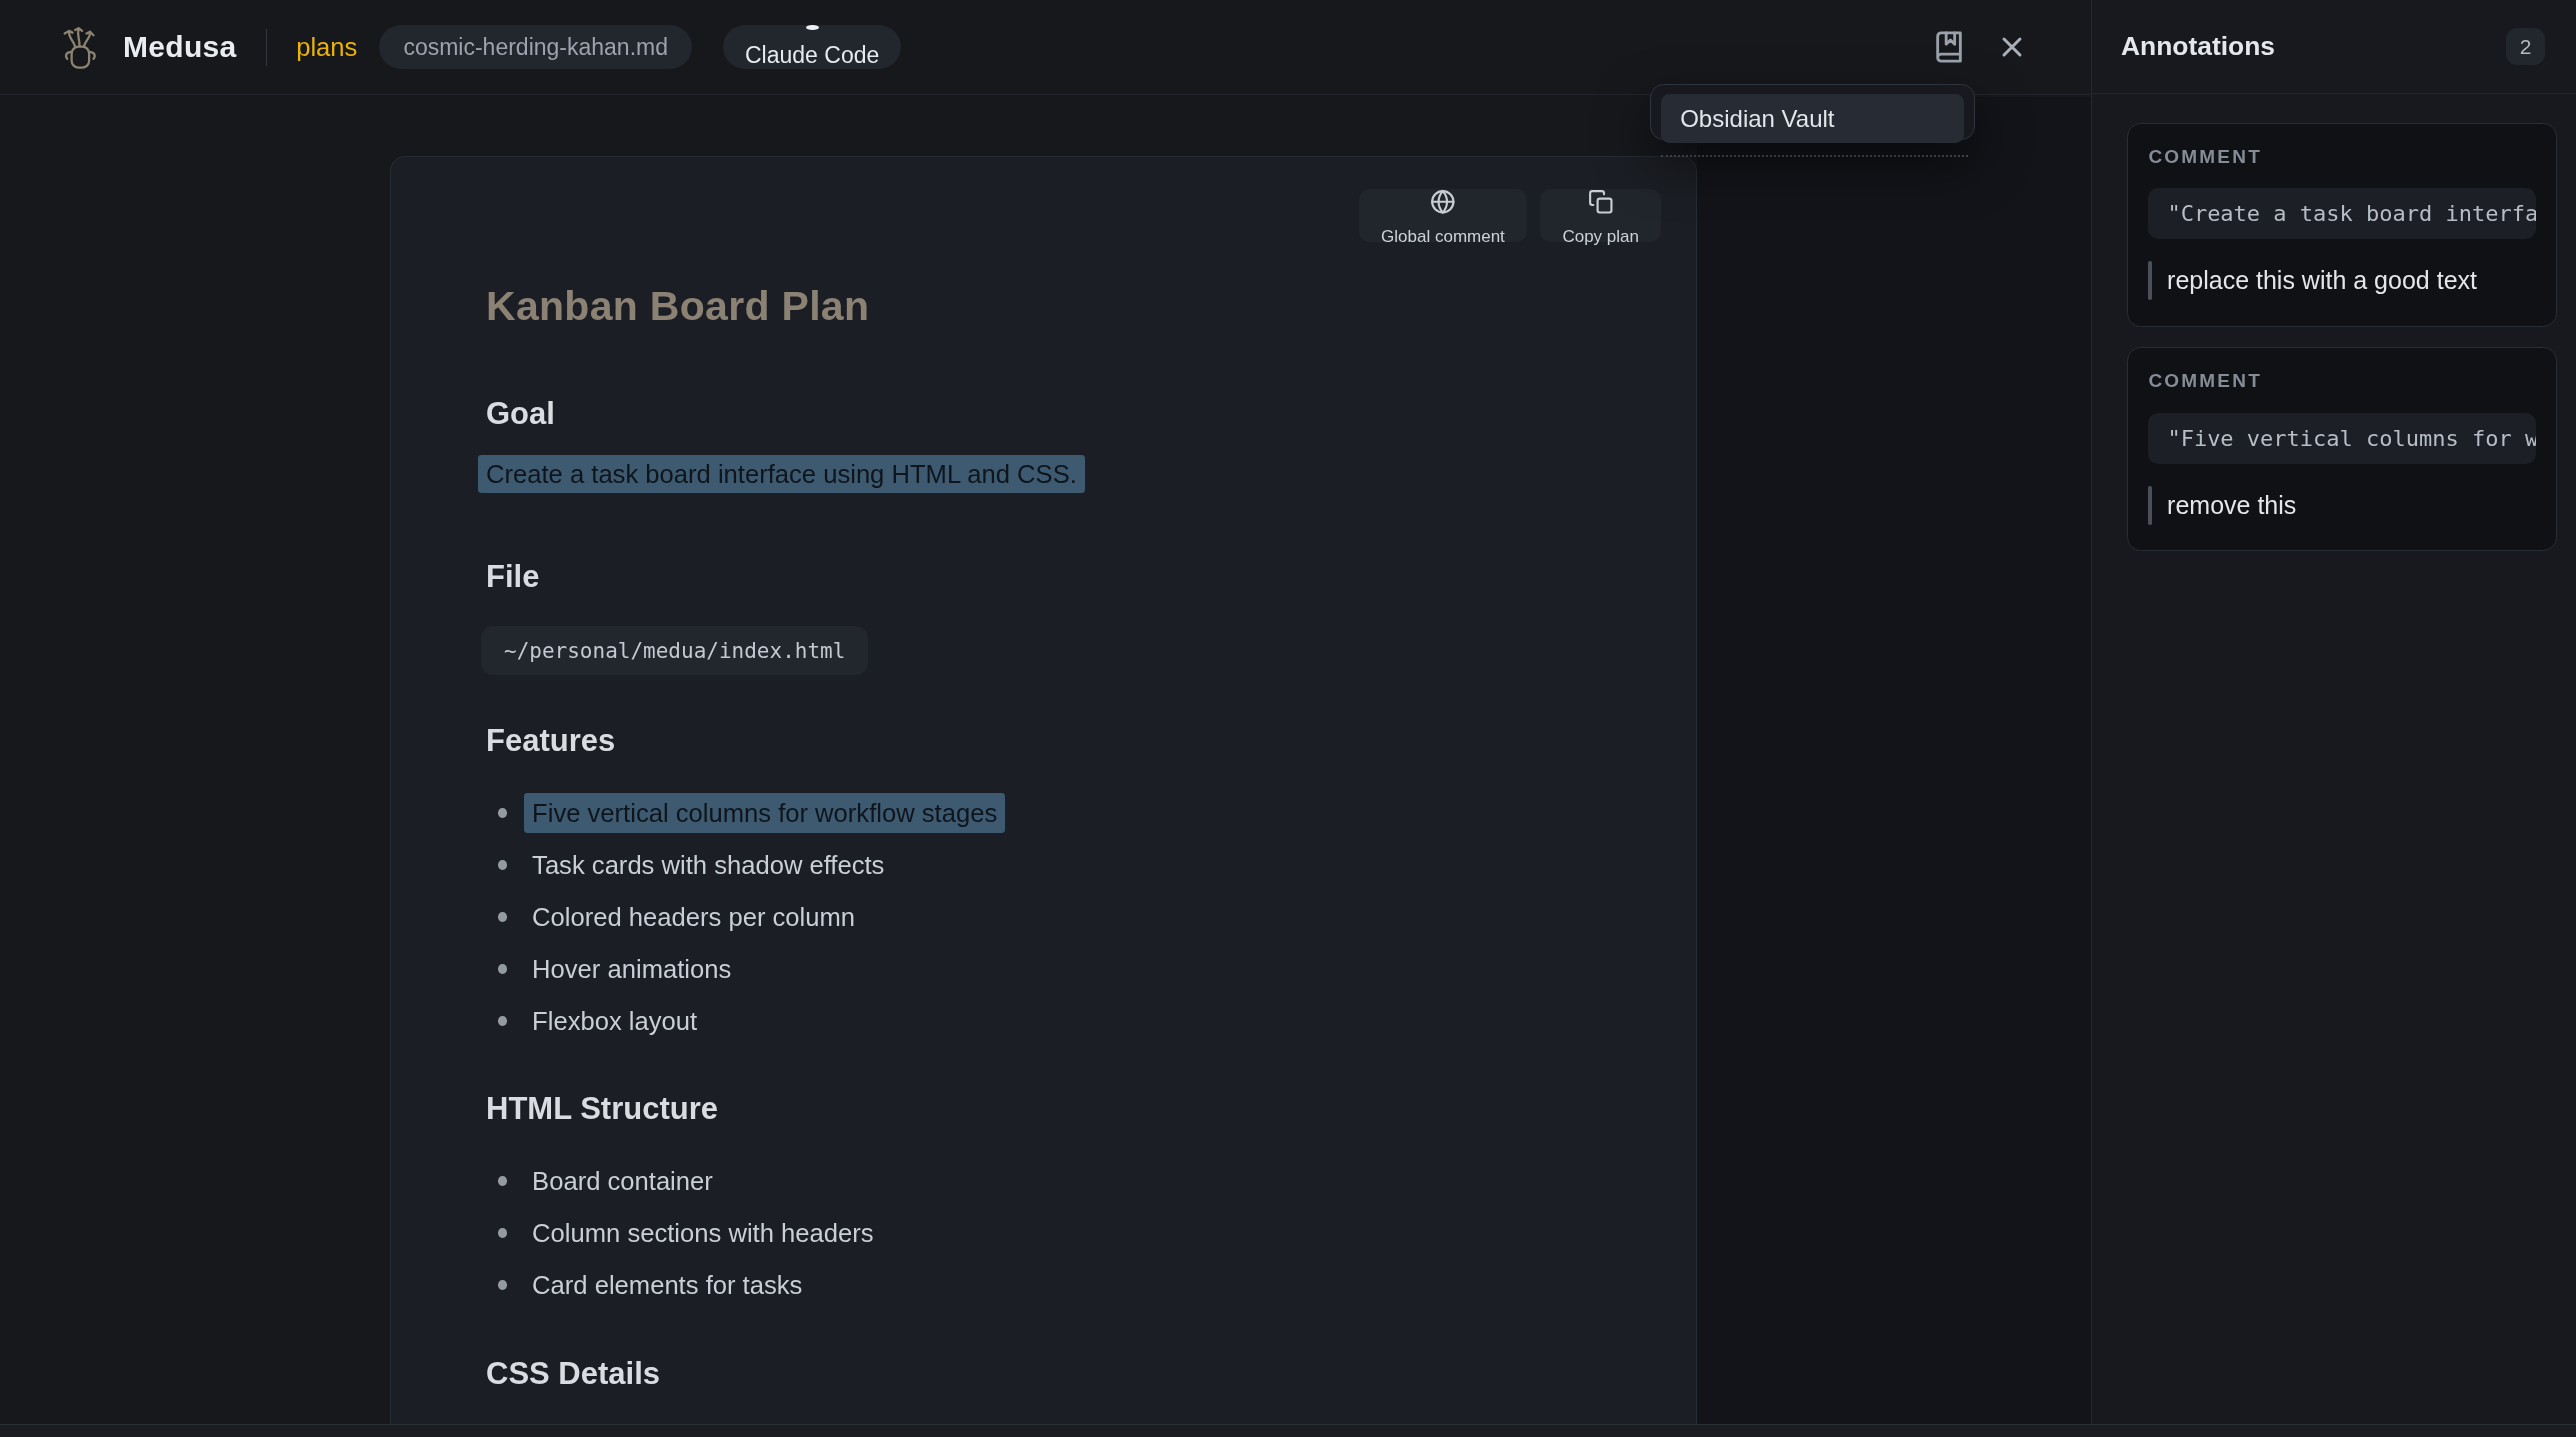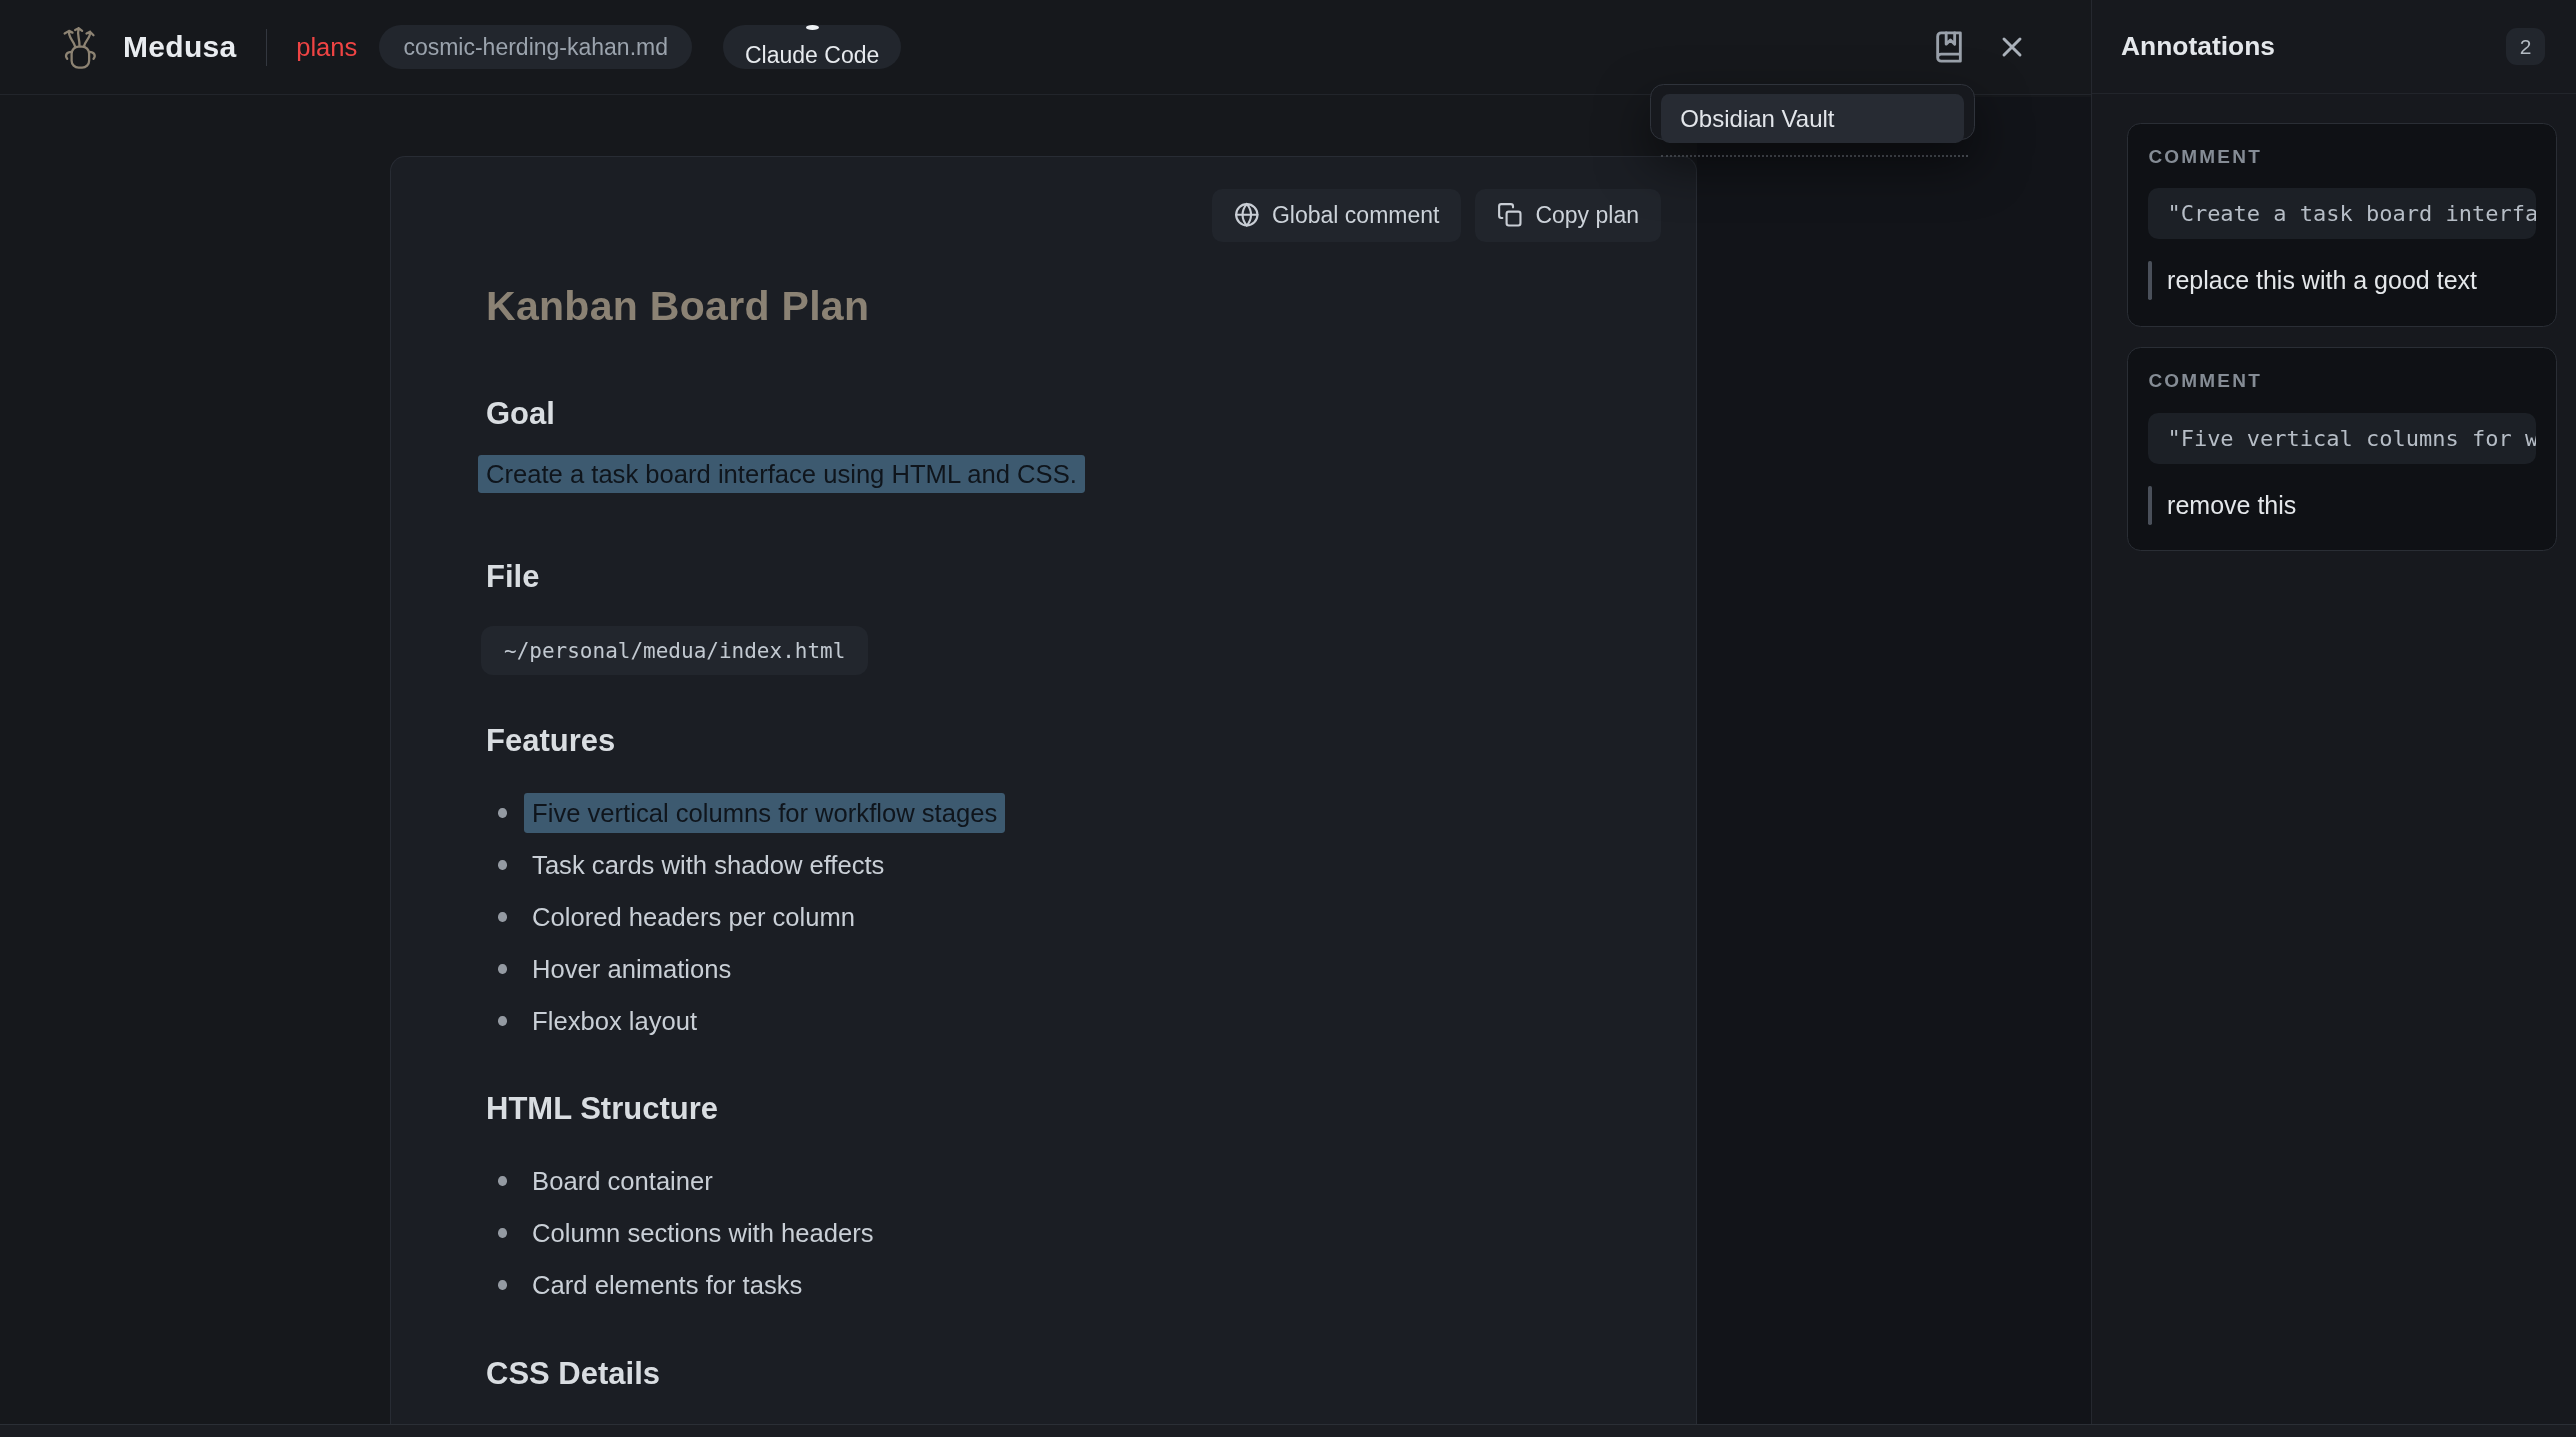--- a/index.html
+++ b/index.html
@@ -7,37 +7,37 @@
   .screen{position:relative;width:2576px;height:1438px;background:#16181c;overflow:hidden;
           font-family:"Liberation Sans",sans-serif;-webkit-font-smoothing:antialiased;}
 
   
   .main{position:absolute;left:0;top:0;width:2091px;height:1438px;background:#16181c;}
   .app-header{position:absolute;left:0;top:0;right:0;height:95px;background:#16181c;
               border-bottom:1.7px solid #22252b;display:flex;align-items:center;padding:0 60px 0 55px;}
   .logo{width:49px;height:49px;flex:0 0 auto;}
   .app-name{margin-left:19px;font-size:30px;font-weight:700;color:#e9ecf0;letter-spacing:0.3px;}
   .hdr-divider{width:1.7px;height:37px;background:#33373f;margin:0 29px;}
-  .breadcrumb{font-size:25.6px;color:#ef4444;}
+  .breadcrumb{font-size:25.6px;color:#eab308;}
   .chip{height:44px;border-radius:22px;background:#22262d;display:flex;align-items:center;font-size:23px;}
   .file-chip{padding:0 24px;color:#9ba3ad;margin-left:22px;}
   .agent-chip{padding:0 22px;color:#e7eaee;gap:12px;margin-left:31px;font-weight:500;flex-direction:column;}
   .agent-dot{width:12.8px;height:12.8px;border-radius:50%;background:#eef1f4;}
   .icon-btn{width:39px;height:39px;display:flex;align-items:center;justify-content:center;cursor:pointer;}
   .book-btn{margin-left:auto;}
   .close-btn{margin-left:24px;}
 
   .gutter-dark{position:absolute;left:1697px;top:97px;width:394px;height:1327px;background:#121419;}
 
   
   .doc-card{position:absolute;left:390px;top:156px;width:1307px;height:1268px;background:#1b1e24;
             border:1.7px solid #282c34;border-bottom:none;border-radius:15.3px 15.3px 0 0;}
   .actions{position:absolute;top:31.5px;right:35px;display:flex;gap:13.6px;}
   .btn{height:53px;background:#21252c;border-radius:10.2px;display:flex;align-items:center;gap:12.8px;
-       padding:0 22px;color:#ccd2d9;font-size:23px;cursor:pointer;}
+       padding:0 22px;color:#ccd2d9;font-size:17px;cursor:pointer;flex-direction:column;}
   .btn svg{flex:0 0 auto;}
 
   .doc-title{position:absolute;left:95px;top:126px;font-size:41px;font-weight:700;color:#8b8274;letter-spacing:0.3px;}
   .h2{position:absolute;left:95px;font-size:31px;font-weight:700;color:#d9dde1;}
   .h2-goal{top:239px;} .h2-file{top:402px;} .h2-features{top:566px;} .h2-structure{top:934px;} .h2-css{top:1199px;}
   .para{position:absolute;left:95px;top:303px;font-size:25.6px;color:#c9cfd6;}
   .hl{background:#3d5a70;color:#0f151c;padding:5.1px 7.7px;border-radius:3.4px;margin-left:-7.7px;}
   .code-chip{position:absolute;left:90px;top:469px;height:49px;display:inline-flex;align-items:center;
              padding:0 23px;background:#22262d;border-radius:12px;
              font-family:"DejaVu Sans Mono",monospace;font-size:21px;color:#c2c9d1;}

